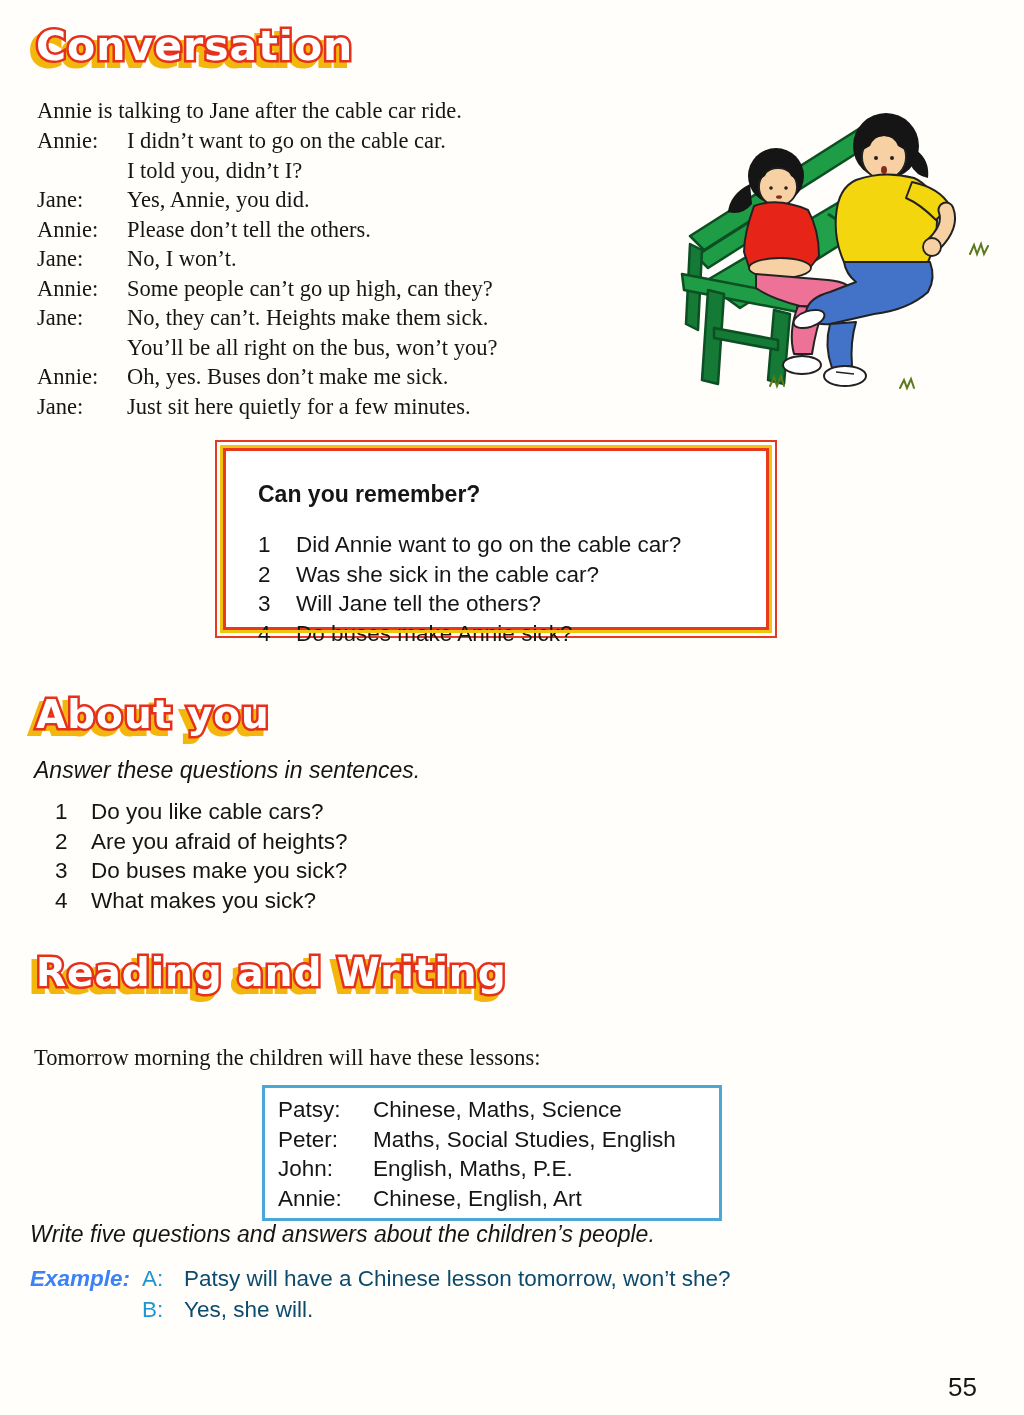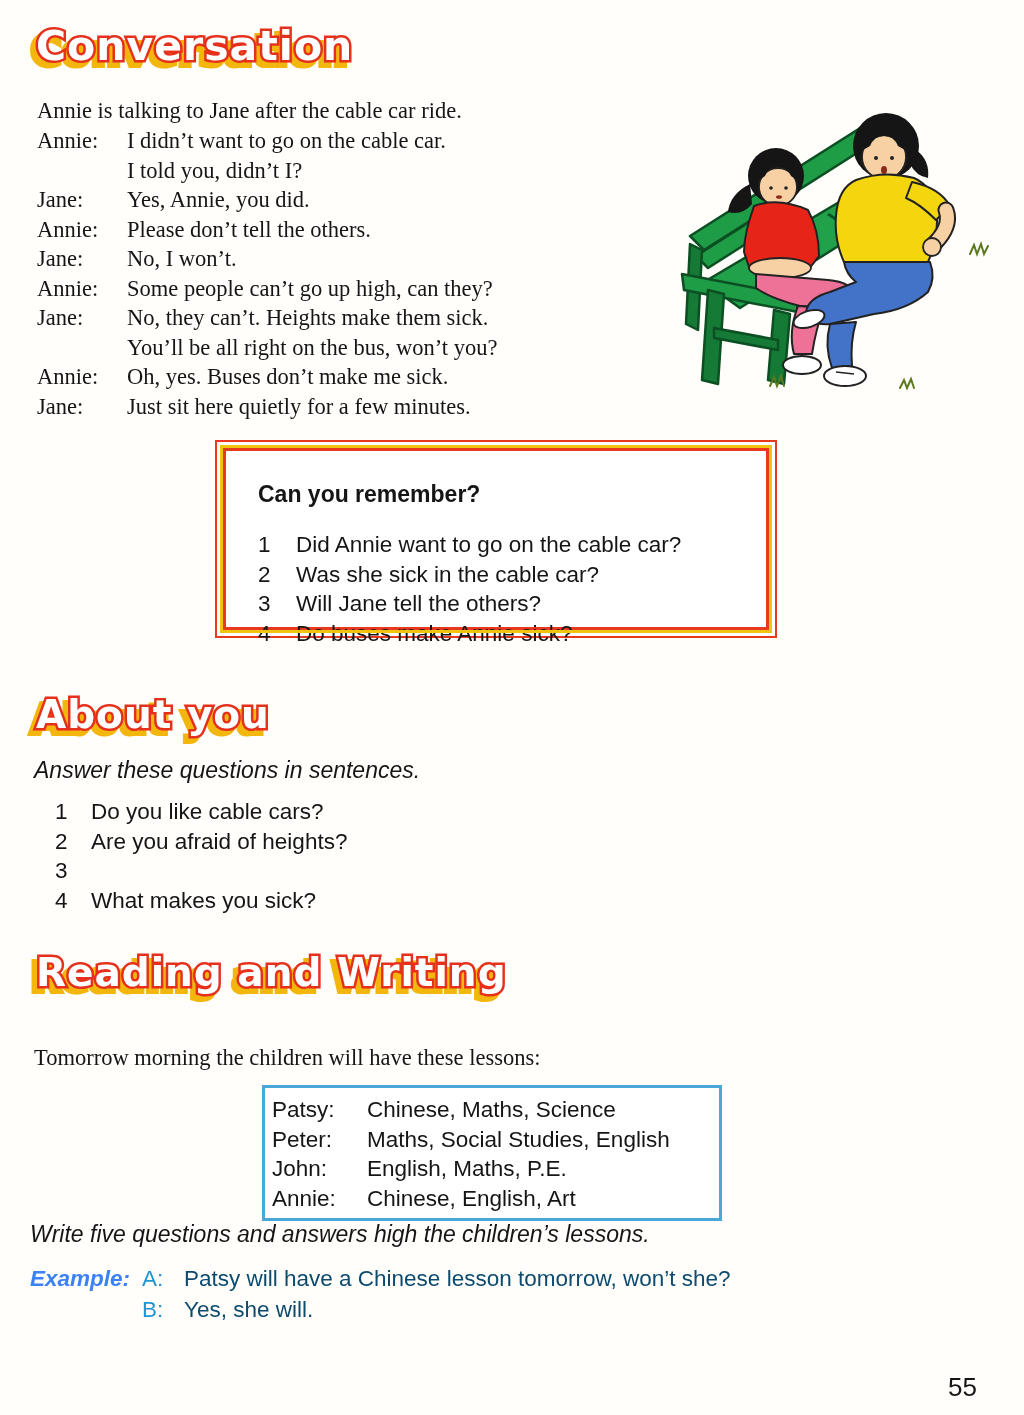--- a/index.html
+++ b/index.html
@@ -43,21 +43,21 @@
   
   .about-instruction{position:absolute;left:34px;top:757px;font-style:italic;font-size:23px;}
   .about-list{position:absolute;left:55px;top:797px;}
   .about-list .q-num{width:36px;flex:0 0 36px;}
 
   
   .tomorrow-line{position:absolute;left:34px;top:1043px;}
   .lessons-box{
     position:absolute;left:262px;top:1085px;width:460px;height:136px;
     border:3px solid #49a8d8;box-sizing:border-box;
-    padding:7px 0 0 7px;background:#fff;
+    padding:7px 0 0 13px;background:#fff;
   }
   .lesson-row{display:flex;font-size:22.5px;line-height:29.5px;}
   .lesson-name{width:95px;flex:0 0 95px;}
   .write-line{position:absolute;left:30px;top:1221px;font-style:italic;font-size:23px;}
   .example-block{position:absolute;left:30px;top:1264px;}
   .example-row{display:flex;font-size:22.5px;line-height:30.5px;}
   .ex-label{width:112px;flex:0 0 112px;font-style:italic;font-weight:bold;color:#3b82f6;}
   .ex-letter{width:42px;flex:0 0 42px;color:#1f96d4;}
   .ex-text{color:#0c4a6e;}
 
@@ -209,20 +209,21 @@
   <div class="q-row">
       <span class="q-num">1</span>
       <span>Do you like cable cars?</span>
     </div>
   <div class="q-row">
       <span class="q-num">2</span>
       <span>Are you afraid of heights?</span>
     </div>
   <div class="q-row">
       <span class="q-num">3</span>
+      <span>Do buses make you sick?</span>
     </div>
   <div class="q-row">
       <span class="q-num">4</span>
       <span>What makes you sick?</span>
     </div>
 </div>
 
 <div class="bubble h-rw">
   <span class="shadow-layer">Reading and Writing</span>
   <span class="front-layer">Reading and Writing</span>
@@ -242,21 +243,21 @@
   <div class="lesson-row">
       <span class="lesson-name">John:</span>
       <span>English, Maths, P.E.</span>
     </div>
   <div class="lesson-row">
       <span class="lesson-name">Annie:</span>
       <span>Chinese, English, Art</span>
     </div>
 </div>
 
-<div class="write-line">Write five questions and answers high the children’s lessons.</div>
+<div class="write-line">Write five questions and answers about the children’s people.</div>
 
 <div class="example-block">
   <div class="example-row">
     <span class="ex-label">Example:</span>
     <span class="ex-letter">A:</span>
     <span class="ex-text">Patsy will have a Chinese lesson tomorrow, won’t she?</span>
   </div>
   <div class="example-row">
     <span class="ex-label"></span>
     <span class="ex-letter">B:</span>

